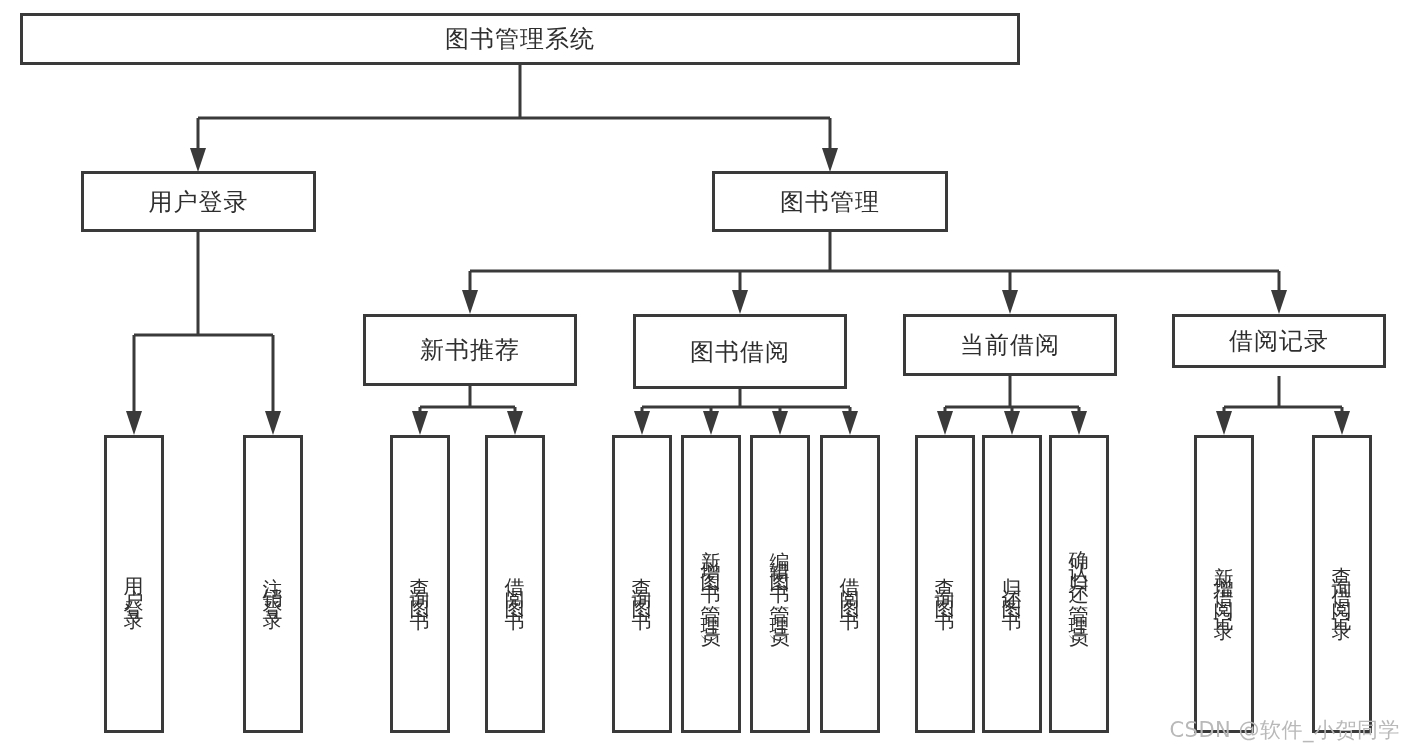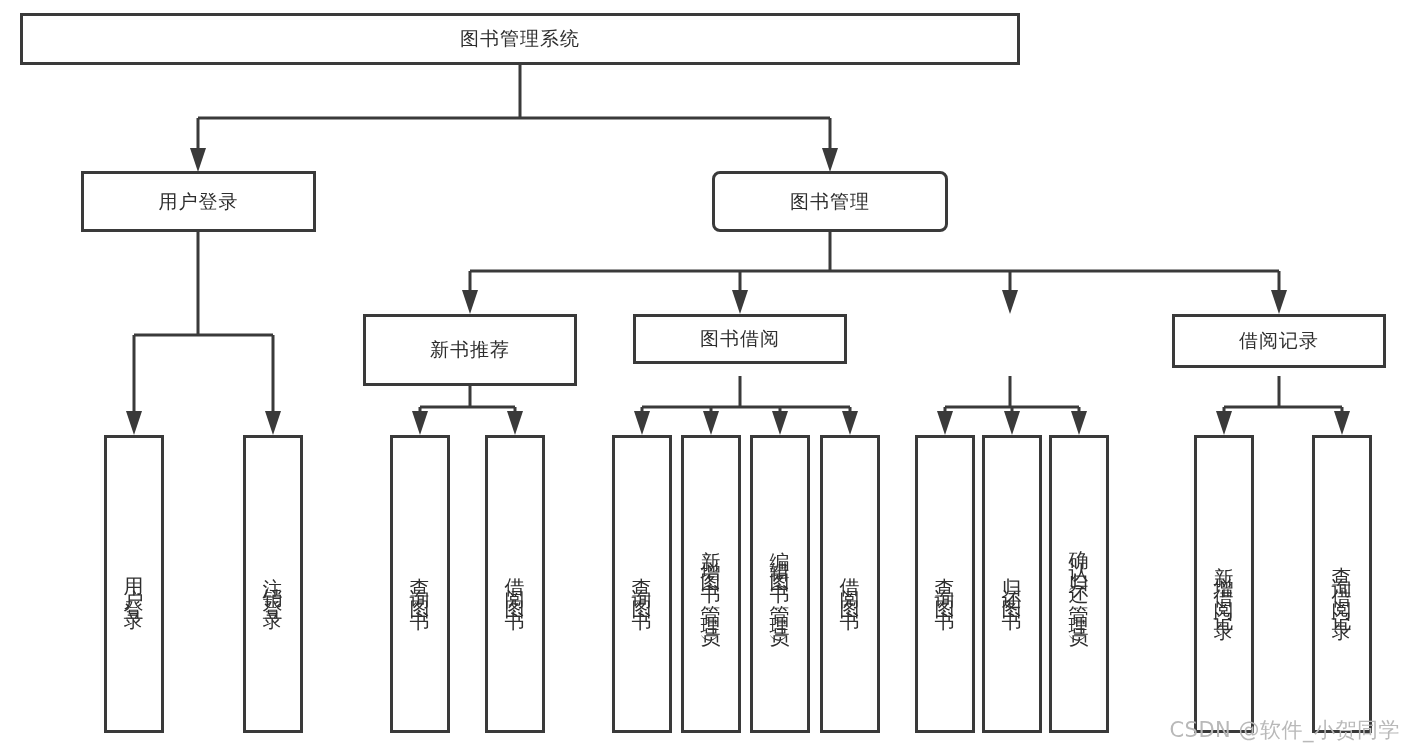--- a/index.html
+++ b/index.html
@@ -7,36 +7,36 @@
   }
   html,body{margin:0;padding:0;background:var(--background);}
   body{font-family:"DejaVu Sans","Liberation Sans",sans-serif;}
   .canvas{position:relative;width:1405px;height:747px;background:var(--background);overflow:hidden;}
   svg.connectors{position:absolute;left:0;top:0;z-index:0;}
   .wire{stroke:var(--line);stroke-width:3;fill:none;}
   .ah{fill:var(--line);stroke:none;}
   .box{
     position:absolute;box-sizing:border-box;border:3px solid var(--line);
     background:#fff;color:var(--text);display:flex;align-items:center;justify-content:center;
-    font-size:19px;letter-spacing:1px;z-index:1;
+    font-size:24px;letter-spacing:1px;z-index:1;
   }
   .leaf{
     writing-mode:vertical-lr;text-orientation:mixed;
     letter-spacing:11px;font-size:20px;line-height:1;
   }
   .watermark{
     position:absolute;right:5px;bottom:3px;z-index:5;
     color:var(--watermark);font-size:21px;letter-spacing:0.5px;white-space:nowrap;
   }
   
   .n-root{left:20px;top:13px;width:1000px;height:52px;}
   .n-ul {left:81px; top:171px;width:235px;height:61px;}
-  .n-bm {left:712px;top:171px;width:236px;height:61px;border-radius:8px;}
+  .n-bm {left:712px;top:171px;width:236px;height:61px;}
   .n-nb {left:363px;top:314px;width:214px;height:72px;}
-  .n-br {left:633px;top:314px;width:214px;height:50px;text-align:center;}
+  .n-br {left:633px;top:314px;width:214px;height:75px;text-align:center;}
   .n-cu {left:903px;top:314px;width:214px;height:62px;}
   .n-re {left:1172px;top:314px;width:214px;height:54px;}
   .lf{top:435px;width:60px;height:298px;}
   .lf-ul1{left:104px;} .lf-ul2{left:243px;}
   .lf-nb1{left:390px;} .lf-nb2{left:485px;}
   .lf-br1{left:612px;} .lf-br2{left:681px;} .lf-br3{left:750px;} .lf-br4{left:820px;}
   .lf-cu1{left:915px;} .lf-cu2{left:982px;} .lf-cu3{left:1049px;}
   .lf-re1{left:1194px;} .lf-re2{left:1312px;}
 </style>
 </head>
@@ -86,20 +86,21 @@
     </g>
   </svg>
 
   <div class="box n-root">图书管理系统</div>
 
   <div class="box n-ul">用户登录</div>
   <div class="box n-bm">图书管理</div>
 
   <div class="box n-nb">新书推荐</div>
   <div class="box n-br">图书借阅</div>
+  <div class="box n-cu">当前借阅</div>
   <div class="box n-re">借阅记录</div>
 
   <div class="box leaf lf lf-ul1">用户登录</div>
   <div class="box leaf lf lf-ul2">注销登录</div>
 
   <div class="box leaf lf lf-nb1">查询图书</div>
   <div class="box leaf lf lf-nb2">借阅图书</div>
 
   <div class="box leaf lf lf-br1">查询图书</div>
   <div class="box leaf lf lf-br2">新增图书（管理员）</div>

